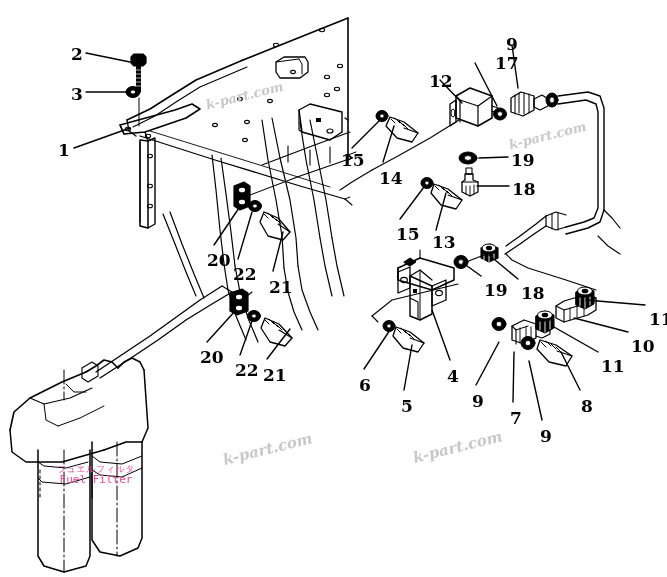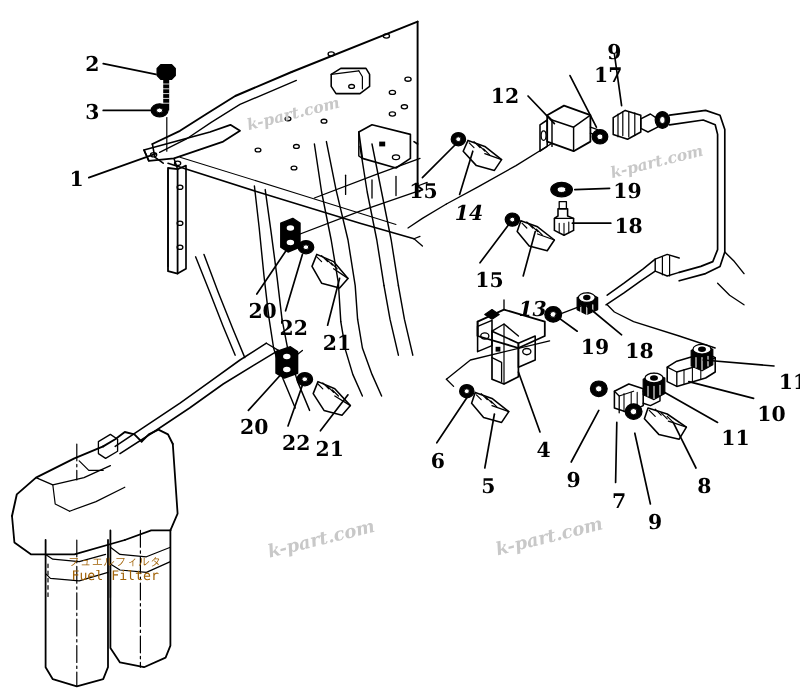--- a/index.html
+++ b/index.html
@@ -37,21 +37,21 @@
     font-size: 17px;
     font-weight: 700;
     color: #000000;
     line-height: 1;
     white-space: nowrap;
     pointer-events: auto;
   }
   .partlabel {
     position: absolute;
     font-family: "DejaVu Sans Mono", monospace;
-    color: #a16207;
+    color: #ec4899;
     white-space: nowrap;
     text-align: center;
     line-height: 1.15;
     pointer-events: auto;
   }
   .partlabel .jp { font-size: 9px; letter-spacing: .5px; display:block; }
   .partlabel .en { font-size: 11px; display:block; }
   .wm {
     position: absolute;
     font-family: "DejaVu Serif", serif;
@@ -455,23 +455,23 @@
     <div class="callout" style="left:447px; top:368px;">4</div>
     <div class="callout" style="left:401px; top:398px;">5</div>
     <div class="callout" style="left:359px; top:377px;">6</div>
     <div class="callout" style="left:510px; top:410px;">7</div>
     <div class="callout" style="left:581px; top:398px;">8</div>
     <div class="callout" style="left:472px; top:393px;">9</div>
     <div class="callout" style="left:540px; top:428px;">9</div>
     <div class="callout" style="left:631px; top:338px;text-align:center;">10</div>
     <div class="callout" style="left:649px; top:311px;">11</div>
     <div class="callout" style="left:601px; top:358px;">11</div>
-    <div class="callout" style="left:409px; top:73px;">12</div>
-    <div class="callout" style="left:432px; top:250px;font-style:italic;">13</div>
-    <div class="callout" style="left:379px; top:170px;font-style:italic;">14</div>
+    <div class="callout" style="left:429px; top:73px;">12</div>
+    <div class="callout" style="left:432px; top:234px;">13</div>
+    <div class="callout" style="left:379px; top:170px;">14</div>
     <div class="callout" style="left:341px; top:152px;">15</div>
     <div class="callout" style="left:396px; top:226px;">15</div>
     <div class="callout" style="left:506px; top:36px;">9</div>
     <div class="callout" style="left:495px; top:55px;">17</div>
     <div class="callout" style="left:512px; top:181px;">18</div>
     <div class="callout" style="left:521px; top:285px;">18</div>
     <div class="callout" style="left:511px; top:152px;">19</div>
     <div class="callout" style="left:484px; top:282px;">19</div>
     <div class="callout" style="left:207px; top:252px;">20</div>
     <div class="callout" style="left:200px; top:349px;">20</div>

